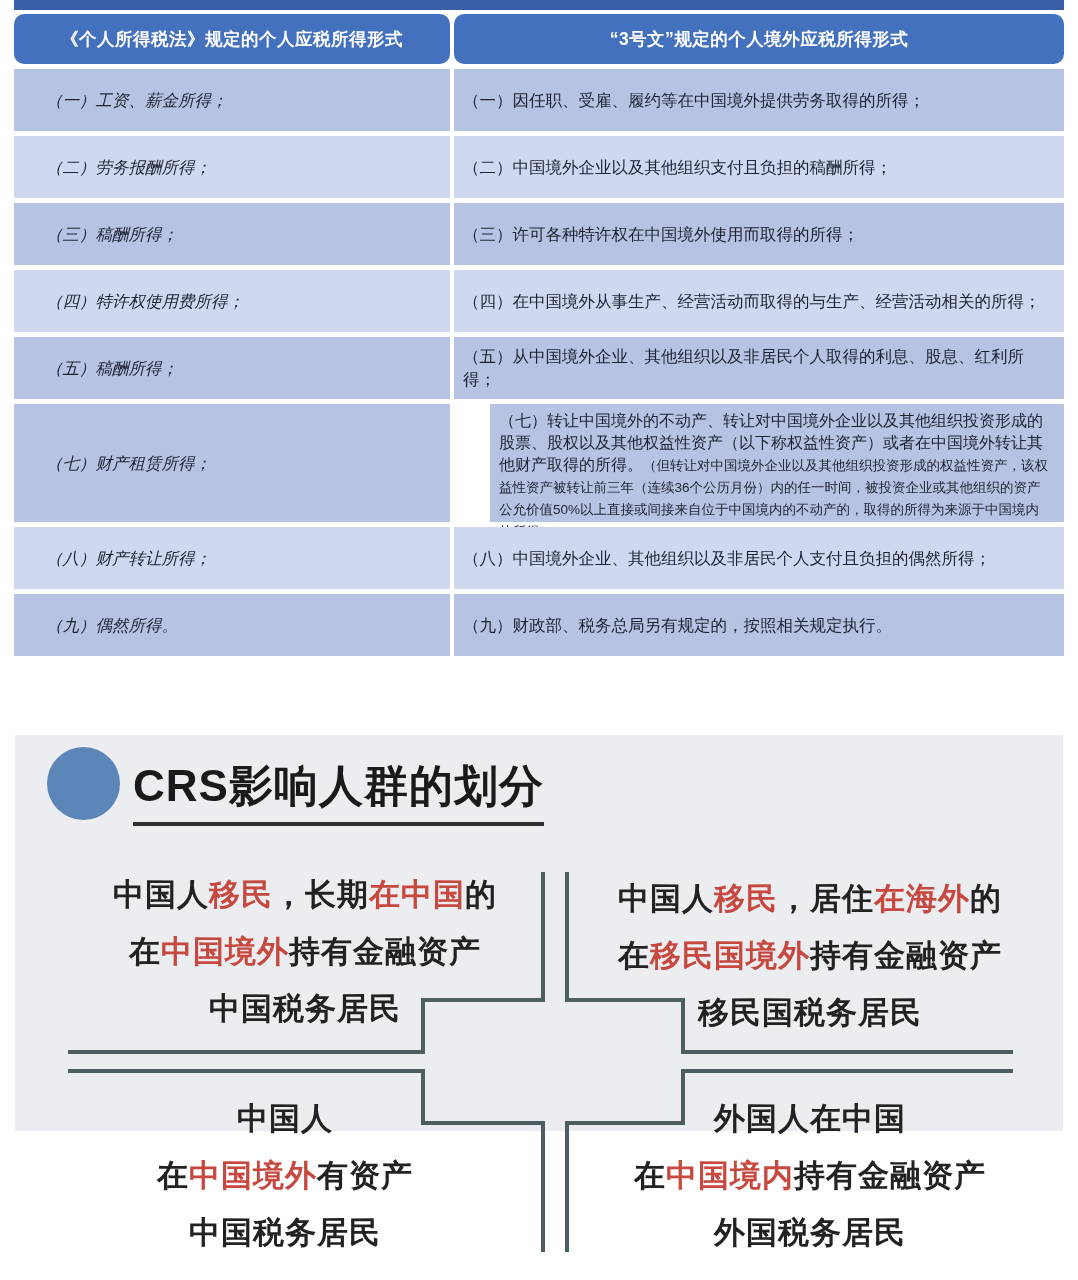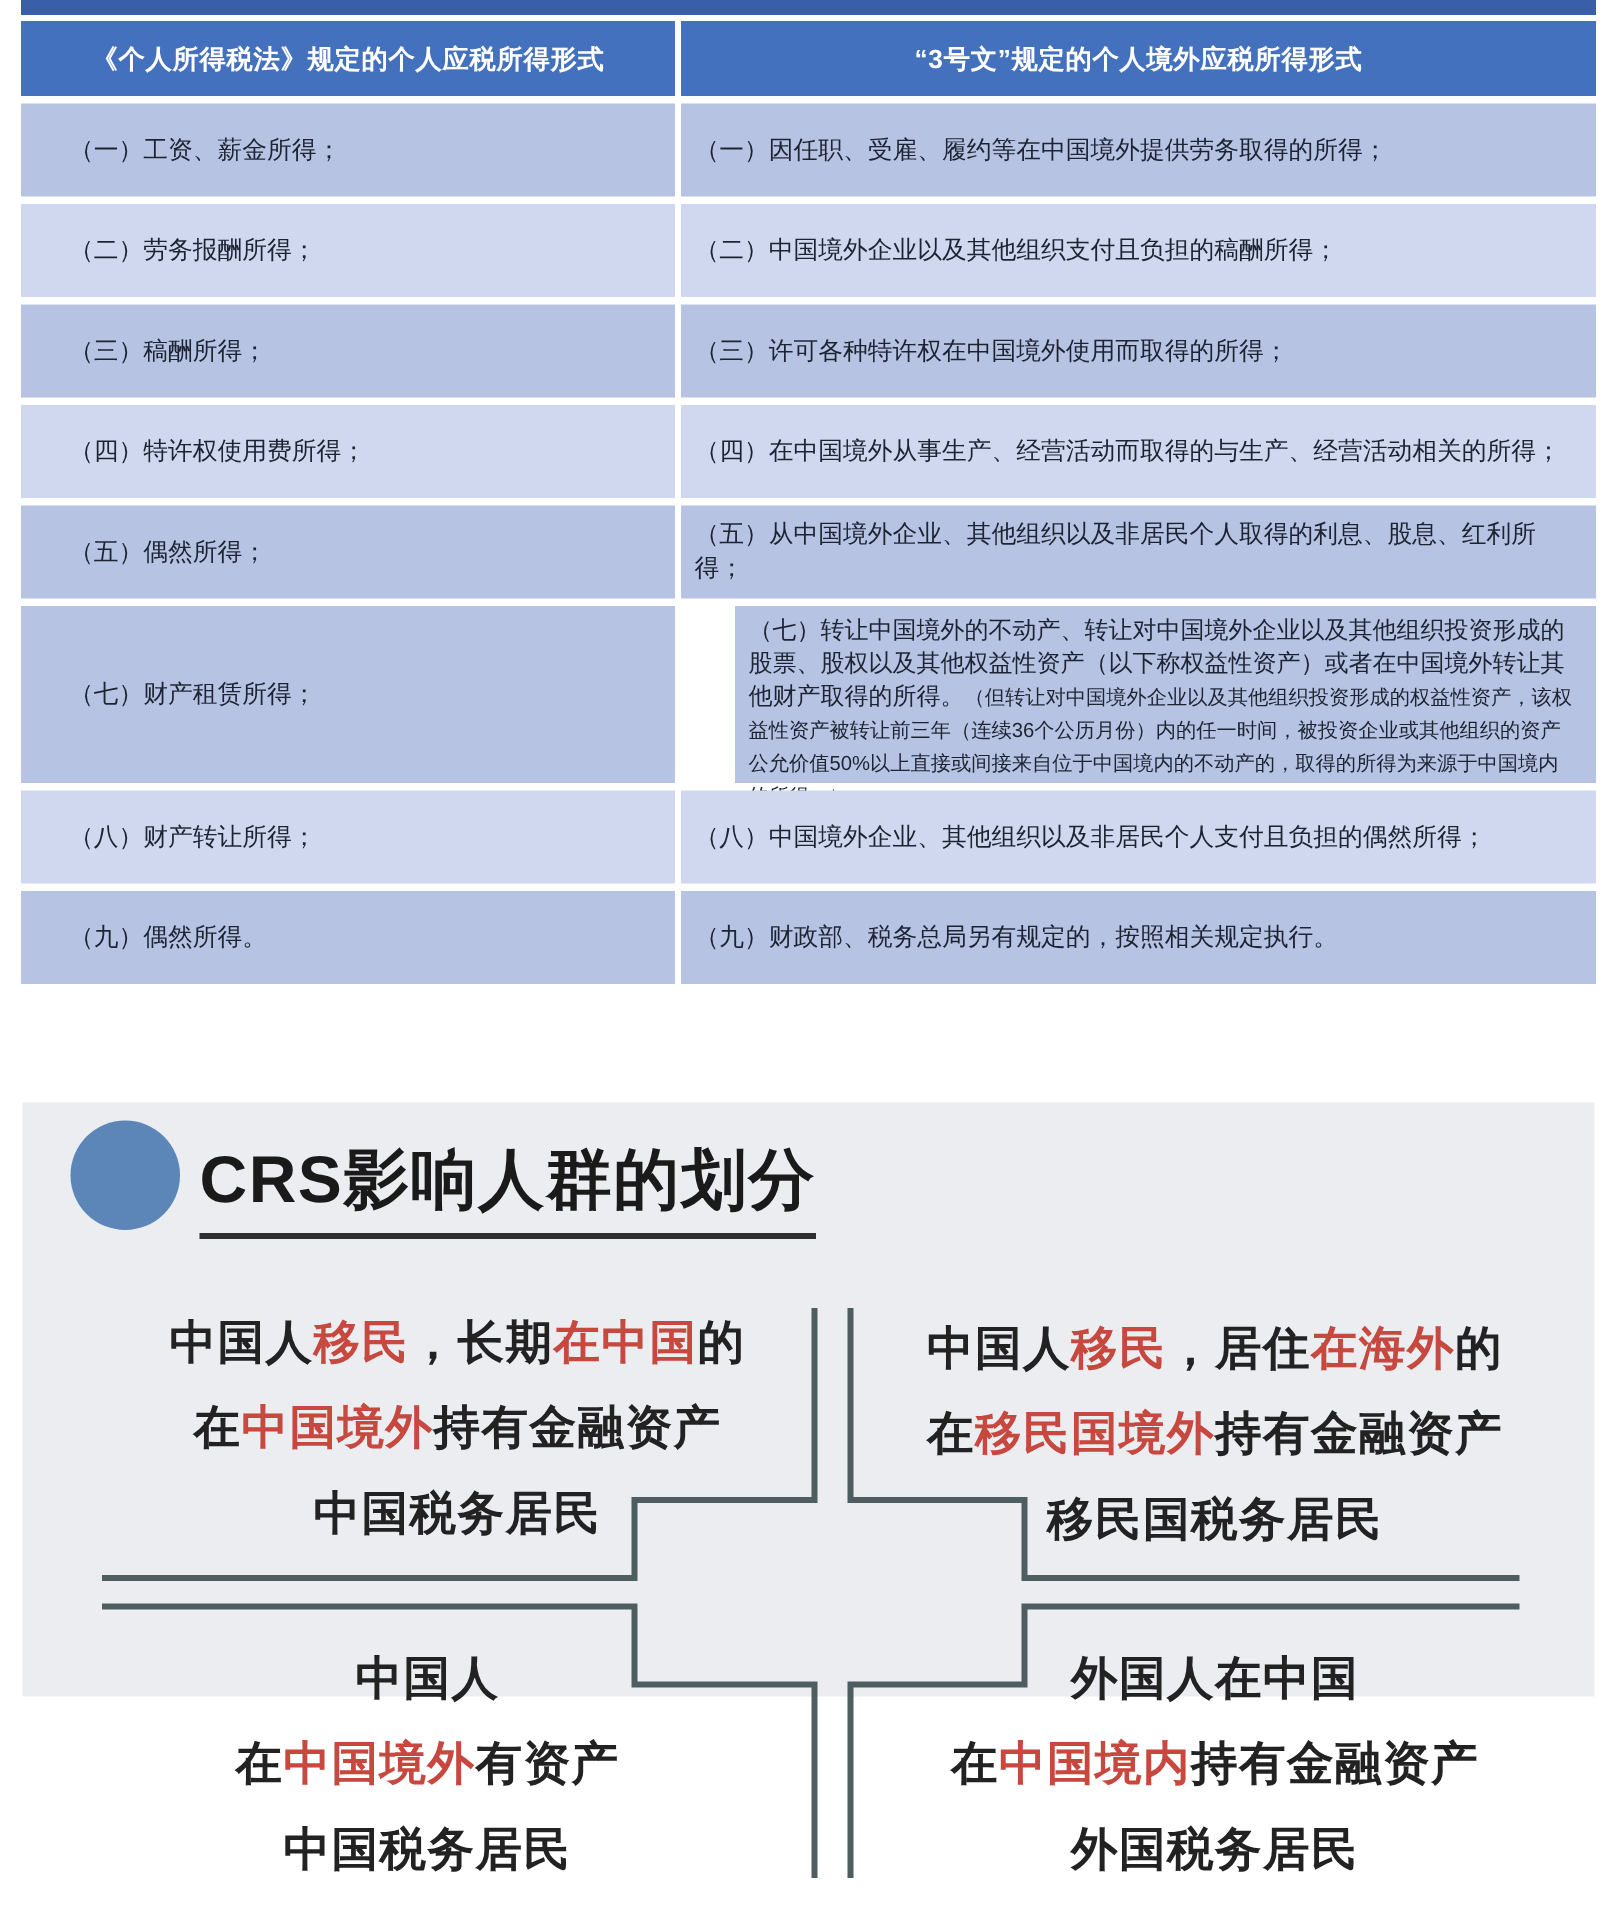--- a/index.html
+++ b/index.html
@@ -14,26 +14,26 @@
   html,body{background:#ffffff;}
   body{font-family:"Liberation Sans", sans-serif; color:var(--cell_text);}
   .page{position:relative; width:1078px; height:1280px; background:#ffffff; overflow:hidden;}
 
   
   .table-wrap{position:absolute; left:14px; top:0; width:1050px;}
   .top-strip{height:10px; background:var(--strip_blue);}
   .thead{display:flex; gap:4px; margin-top:4px;}
   .th{background:var(--header_blue); color:var(--header_text); font-weight:bold;
       font-size:17.5px; display:flex; align-items:center; justify-content:center;
-      height:50px; text-align:center; letter-spacing:0.5px;}
+      height:50px; text-align:center; letter-spacing:0.5px;border-radius:10px;}
   .col-l{width:436px; flex:none;}
   .col-r{flex:1;}
   .trow{display:flex; gap:4px; margin-top:5px;}
   .trow .td{display:flex; align-items:center; font-size:16.5px; line-height:23px;}
-  .trow .td.left{padding-left:32px; padding-right:14px;}
+  .trow .td.left{padding-left:32px; padding-right:14px;font-style:italic;}
   .trow .td.right{padding-left:9px; padding-right:14px;}
   .trow.odd .td{background:var(--row_odd);}
   .trow.even .td{background:var(--row_even);}
   .trow{height:62px;}
   .trow.tall{height:118px;}
   .trow.tall .td.right{display:block; padding-top:6px; font-size:16px; line-height:22px;margin-left:36px;}
   .trow .td .note{font-size:13.5px; line-height:19px;}
 
   
   .crs-card{position:absolute; left:15px; top:735px; width:1048px; height:396px;
@@ -75,21 +75,21 @@
         </div>
         <div class="trow odd">
           <div class="td left col-l">（三）稿酬所得；</div>
           <div class="td right col-r">（三）许可各种特许权在中国境外使用而取得的所得；</div>
         </div>
         <div class="trow even">
           <div class="td left col-l">（四）特许权使用费所得；</div>
           <div class="td right col-r">（四）在中国境外从事生产、经营活动而取得的与生产、经营活动相关的所得；</div>
         </div>
         <div class="trow odd">
-          <div class="td left col-l">（五）偶然所得；</div>
+          <div class="td left col-l">（五）稿酬所得；</div>
           <div class="td right col-r">（五）从中国境外企业、其他组织以及非居民个人取得的利息、股息、红利所得；</div>
         </div>
         <div class="trow odd tall">
           <div class="td left col-l">（七）财产租赁所得；</div>
           <div class="td right col-r">（七）转让中国境外的不动产、转让对中国境外企业以及其他组织投资形成的股票、股权以及其他权益性资产（以下称权益性资产）或者在中国境外转让其他财产取得的所得。<span class="note">（但转让对中国境外企业以及其他组织投资形成的权益性资产，该权益性资产被转让前三年（连续36个公历月份）内的任一时间，被投资企业或其他组织的资产公允价值50%以上直接或间接来自位于中国境内的不动产的，取得的所得为来源于中国境内的所得；）</span></div>
         </div>
         <div class="trow even">
           <div class="td left col-l">（八）财产转让所得；</div>
           <div class="td right col-r">（八）中国境外企业、其他组织以及非居民个人支付且负担的偶然所得；</div>
         </div>

